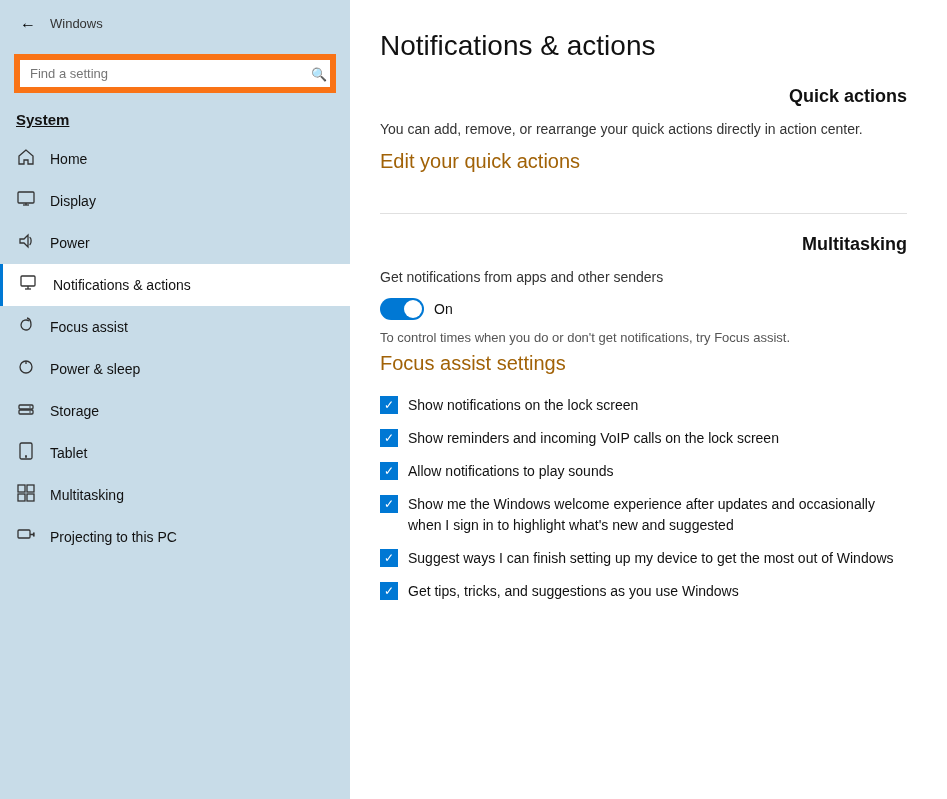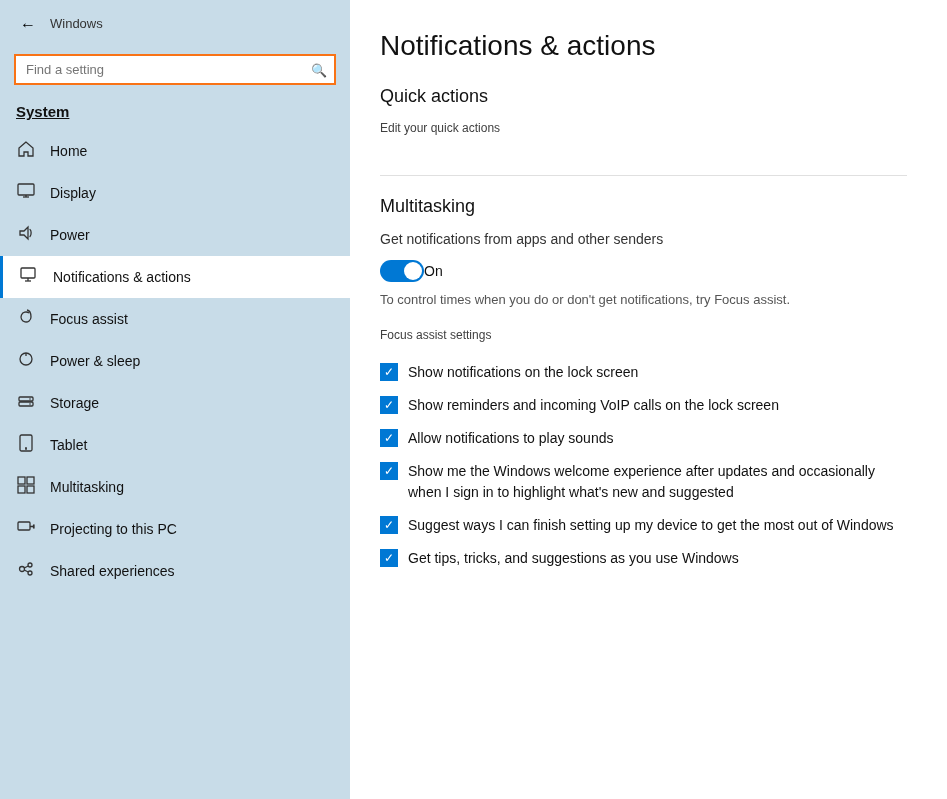--- a/index.html
+++ b/index.html
@@ -47,21 +47,21 @@
     }
 
     .search-box {
       margin: 8px 14px 10px 14px;
       position: relative;
     }
 
     .search-box input {
       width: 100%;
       padding: 6px 32px 6px 10px;
-      border: 2px solid #f97316;
+      border: 6px solid #f97316;
       background: #fff;
       font-size: 13px;
       outline: none;
     }
 
     .search-box .search-icon {
       position: absolute;
       right: 8px;
       top: 50%;
       transform: translateY(-50%);
@@ -110,51 +110,53 @@
 
     .page-title {
       font-size: 28px;
       font-weight: 300;
       color: #111;
       margin-bottom: 24px;
     }
 
     .section-title {
       font-size: 18px;
-      font-weight: 400;
+      font-weight: 700;
       color: #111;
       margin-bottom: 12px;
+      text-align: right;
     }
 
     .section-desc {
       font-size: 14px;
       color: #333;
       margin-bottom: 10px;
       line-height: 1.5;
     }
 
     .link-text {
-      color: #404040;
+      color: #a16207;
       cursor: pointer;
-      font-size: 12px;
+      font-size: 20px;
       text-decoration: none;
       display: inline-block;
       margin-bottom: 20px;
     }
 
     .divider {
       border: none;
       border-top: 1px solid #e0e0e0;
       margin: 20px 0;
     }
 
     
     .toggle-row {
       display: flex;
       align-items: center;
+      gap: 10px;
       margin-bottom: 8px;
     }
 
     .toggle-switch {
       position: relative;
       width: 44px;
       height: 22px;
       cursor: pointer;
     }
 
@@ -184,21 +186,21 @@
     }
 
     .toggle-label {
       font-size: 14px;
       color: #111;
     }
 
     .focus-assist-desc {
       font-size: 13px;
       color: #555;
-      margin-bottom: 16px;
+      margin-bottom: 4px;
       line-height: 1.5;
     }
 
     
     .checkbox-row {
       display: flex;
       align-items: flex-start;
       gap: 10px;
       margin-bottom: 12px;
     }
@@ -312,38 +314,29 @@
           </svg></span>
         <span>Multitasking</span>
       </div>
       <div class="nav-item">
         <span class="nav-icon"><svg width="18" height="18" viewBox="0 0 18 18" fill="none">
             <rect x="1" y="4" width="12" height="8" rx="1" stroke="#333" stroke-width="1.3" fill="none"></rect>
             <path d="M13 8.5h3l1-2v4l-1-2" stroke="#333" stroke-width="1.3" fill="none"></path>
           </svg></span>
         <span>Projecting to this PC</span>
       </div>
-      <div class="nav-item">
-        <span class="nav-icon"><svg width="18" height="18" viewBox="0 0 18 18" fill="none">
-            <circle cx="5" cy="9" r="2.5" stroke="#333" stroke-width="1.3" fill="none"></circle>
-            <circle cx="13" cy="5" r="2" stroke="#333" stroke-width="1.3" fill="none"></circle>
-            <circle cx="13" cy="13" r="2" stroke="#333" stroke-width="1.3" fill="none"></circle>
-            <line x1="7.2" y1="8" x2="11.3" y2="6" stroke="#333" stroke-width="1.3"></line>
-            <line x1="7.2" y1="10" x2="11.3" y2="12" stroke="#333" stroke-width="1.3"></line>
-          </svg></span>
-        <span>Shared experiences</span>
-      </div>
     </div>
 </nav>
 
 <main class="main-content">
   <h1 class="page-title">Notifications &amp; actions</h1>
 
   
   <h2 class="section-title">Quick actions</h2>
+  <p class="section-desc">You can add, remove, or rearrange your quick actions directly in action center.</p>
   <a class="link-text">Edit your quick actions</a>
 
   <hr class="divider">
 
   
   <h2 class="section-title">Multitasking</h2>
 
   <p class="section-desc">Get notifications from apps and other senders</p>
 
   <div class="toggle-row">

